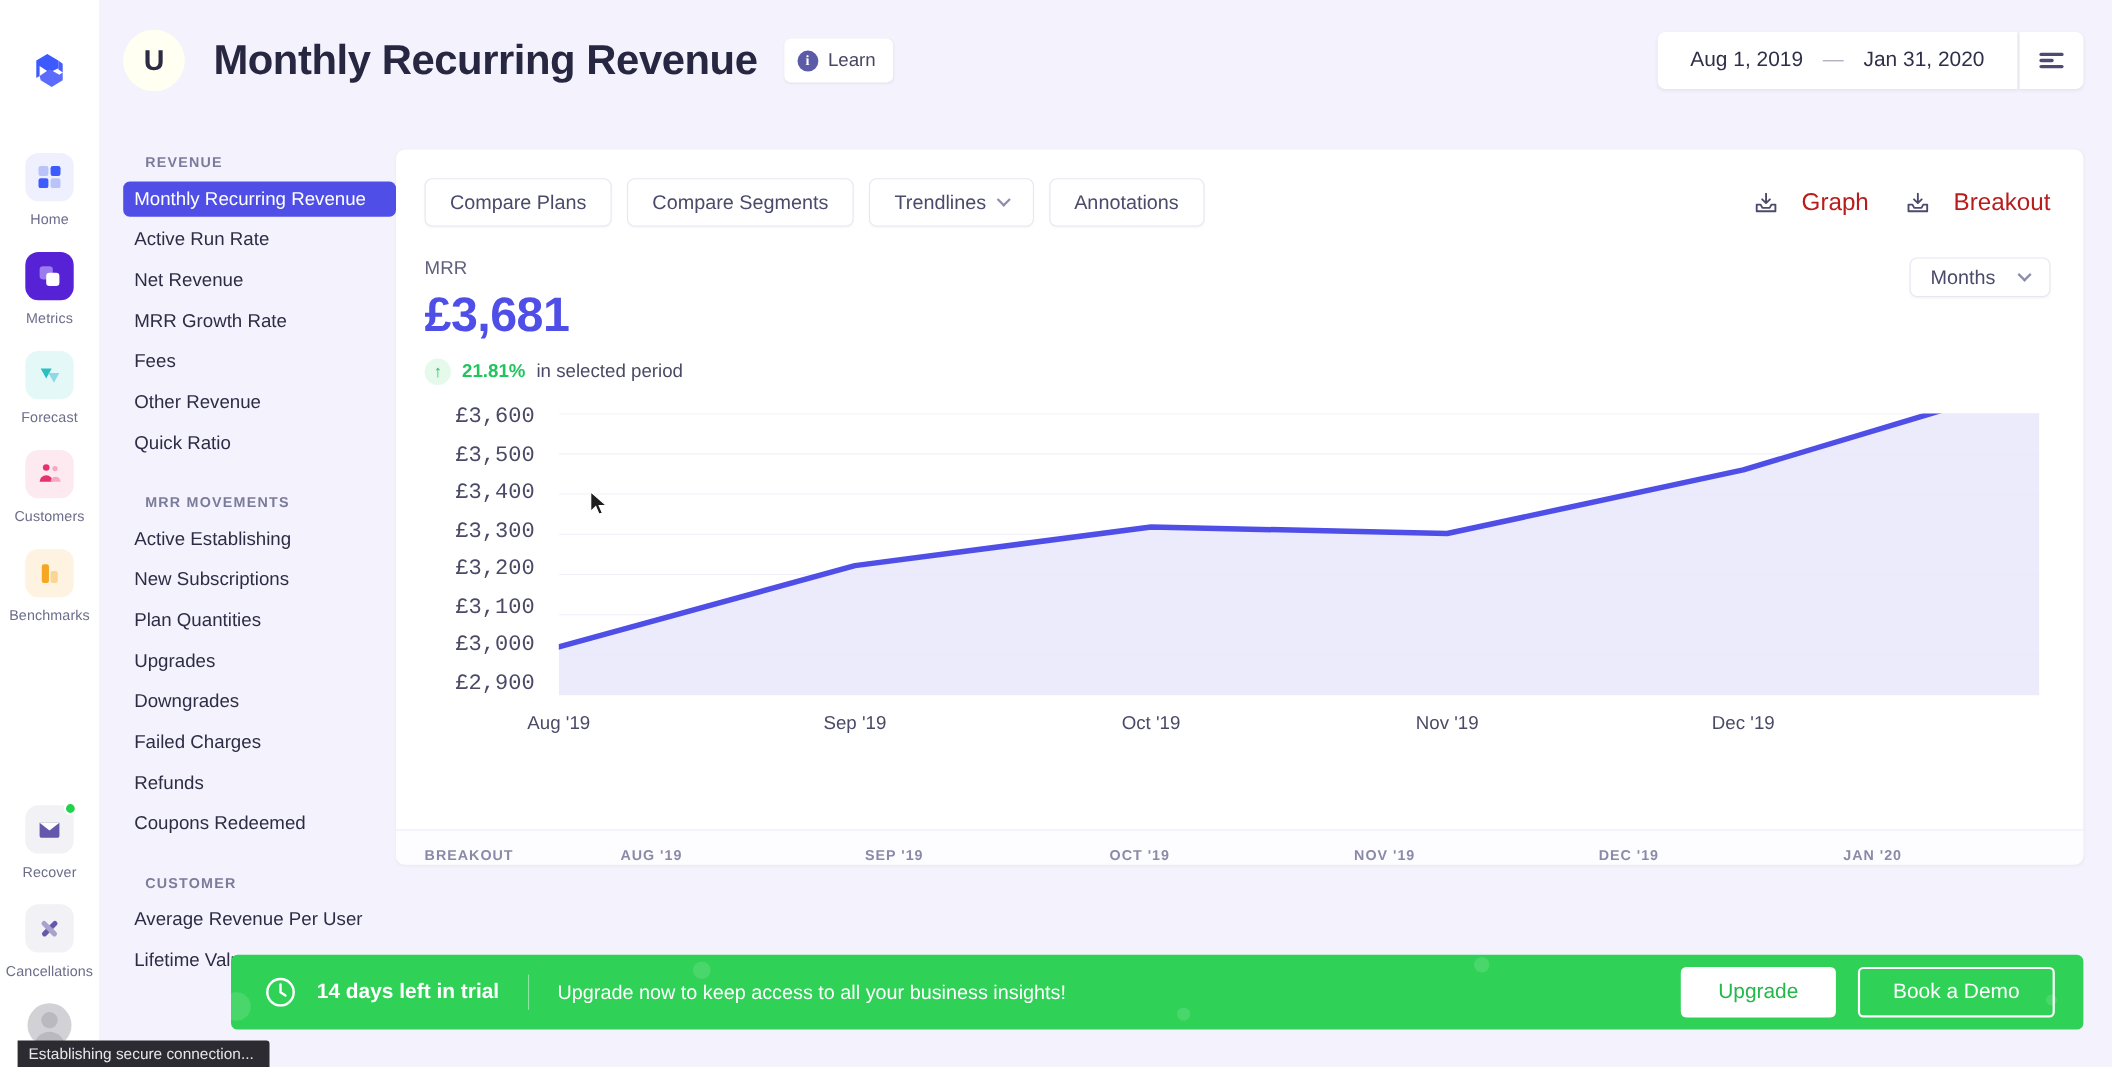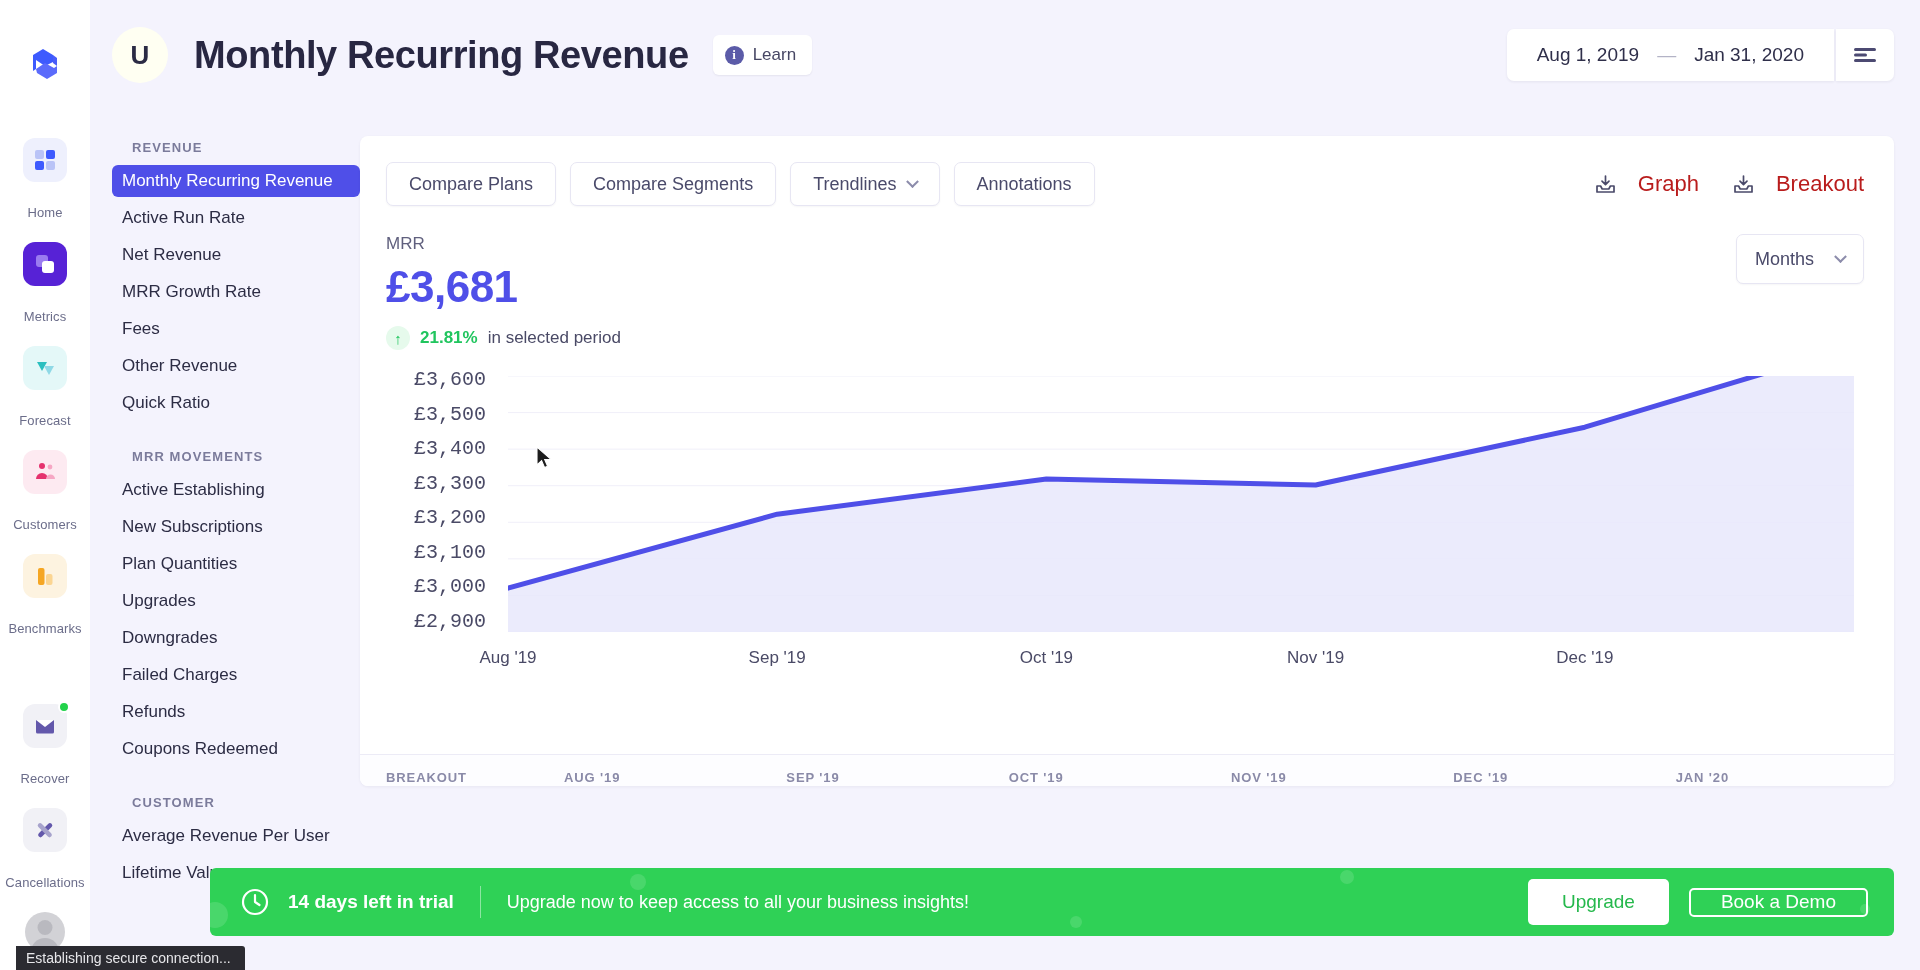--- a/index.html
+++ b/index.html
@@ -21,21 +21,21 @@
   .rail-item {
     width: 90px; display: flex; flex-direction: column;
     align-items: center; margin-bottom: 22px; cursor: pointer;
   }
   .rail-ico {
     width: 44px; height: 44px; border-radius: 12px;
     display: flex; align-items: center; justify-content: center;
     position: relative;
   }
   .rail-label {
-    font-size: 13px; color: #6b6d8a; margin-top: 23px;
+    font-size: 13px; color: #6b6d8a; margin-top: 9px;
     letter-spacing: .1px;
   }
   .rail-spacer { flex: 1 1 auto; }
   .dot-badge {
     position: absolute; top: -3px; right: -3px;
     width: 12px; height: 12px; border-radius: 50%;
     background: #22d24b; border: 2px solid #fff;
   }
   .avatar {
     width: 40px; height: 40px; border-radius: 50%;
@@ -151,21 +151,21 @@
   }
   .metric-delta { display: flex; align-items: center; gap: 10px; margin-top: 14px; }
   .up-circle {
     width: 24px; height: 24px; border-radius: 50%; background: #e6faec;
     display: flex; align-items: center; justify-content: center;
     color: #20c55e; font-size: 15px; font-weight: bold;
   }
   .delta-pct { font-size: 17px; font-weight: bold; color: #20c55e; }
   .delta-txt { font-size: 17px; color: #4a4a66; }
   .gran-select {
-    margin-left: auto; height: 50px; background: #fff;
+    margin-left: auto; height: 36px; background: #fff;
     border: 1px solid #e7e6f3; border-radius: 7px;
     display: flex; align-items: center; padding: 0 18px; gap: 22px;
     font-size: 18px; color: #4a4a6a; cursor: pointer;
     box-shadow: 0 1px 2px rgba(30,30,60,.04);
   }
 
   
   .chart-wrap { position: relative; margin: 20px 0 0 0; height: 300px; }
   .ylabels {
     position: absolute; left: 26px; top: 0; width: 100px;
@@ -209,21 +209,21 @@
   .trial-strong { font-size: 19px; font-weight: bold; color: #fff; margin-left: 18px; }
   .trial-div { width: 1px; height: 32px; background: rgba(255,255,255,.45); margin: 0 26px; }
   .trial-msg { font-size: 18px; color: #fff; }
   .trial-actions { margin-left: auto; display: flex; align-items: center; gap: 20px; }
   .btn-upgrade {
     height: 46px; background: #fff; color: #25b84c; border-radius: 5px;
     display: flex; align-items: center; padding: 0 34px;
     font-size: 19px; cursor: pointer;
   }
   .btn-demo {
-    height: 29px; background: transparent; color: #fff;
+    height: 46px; background: transparent; color: #fff;
     border: 2px solid #fff; border-radius: 5px;
     display: flex; align-items: center; padding: 0 30px;
     font-size: 19px; cursor: pointer;
   }
 
   
   .statusbar {
     position: absolute; left: 16px; bottom: 0; height: 24px;
     background: #2b2b31; color: #e7e7ea; font-size: 14px;
     display: flex; align-items: center; padding: 0 14px 0 10px;

